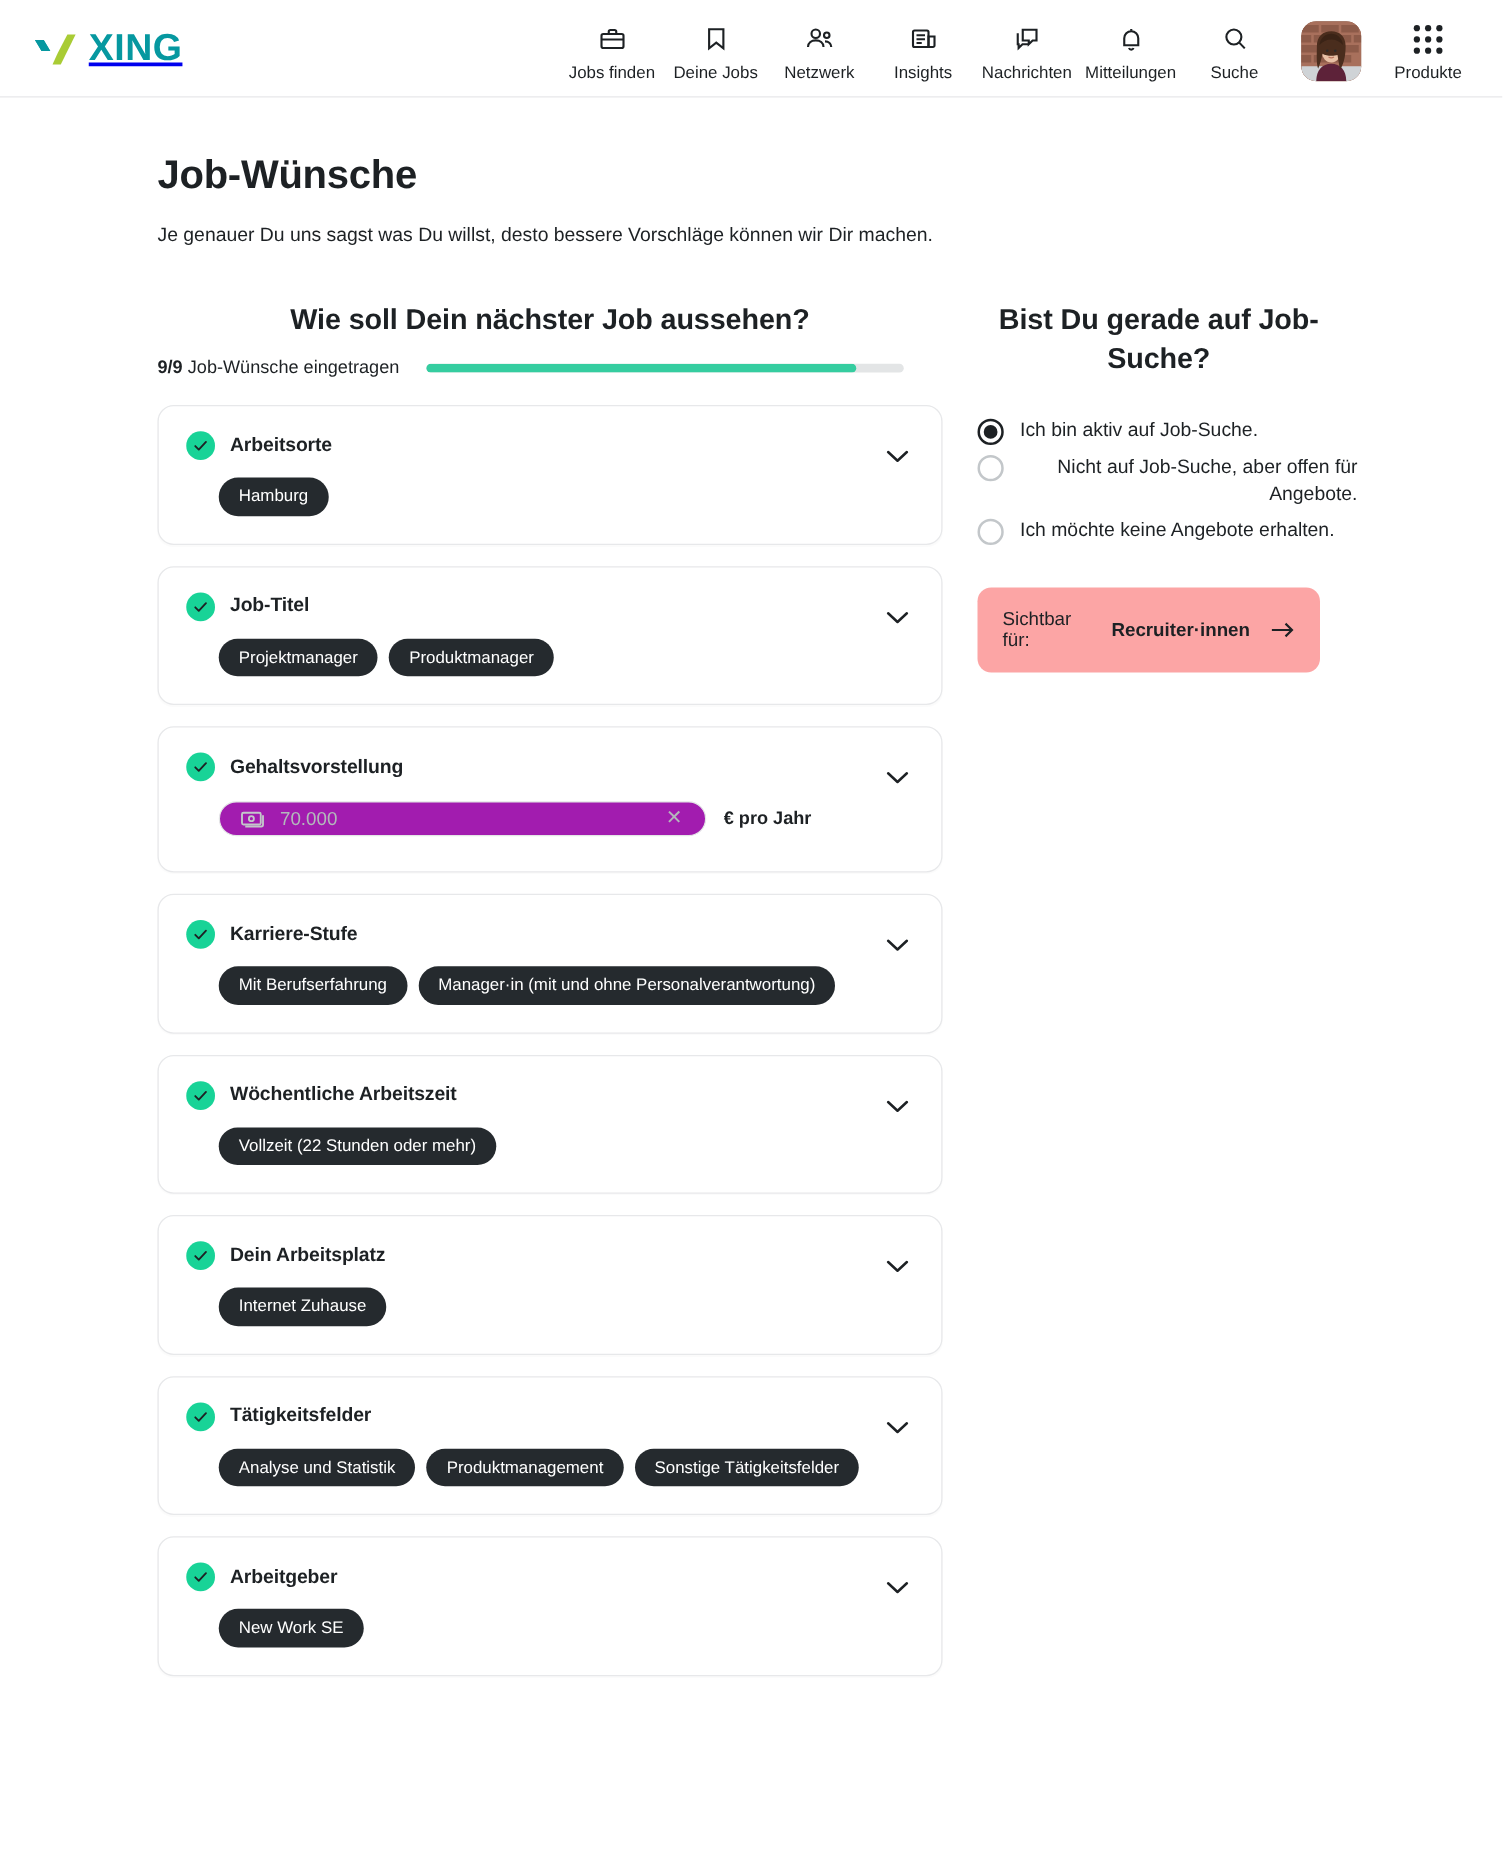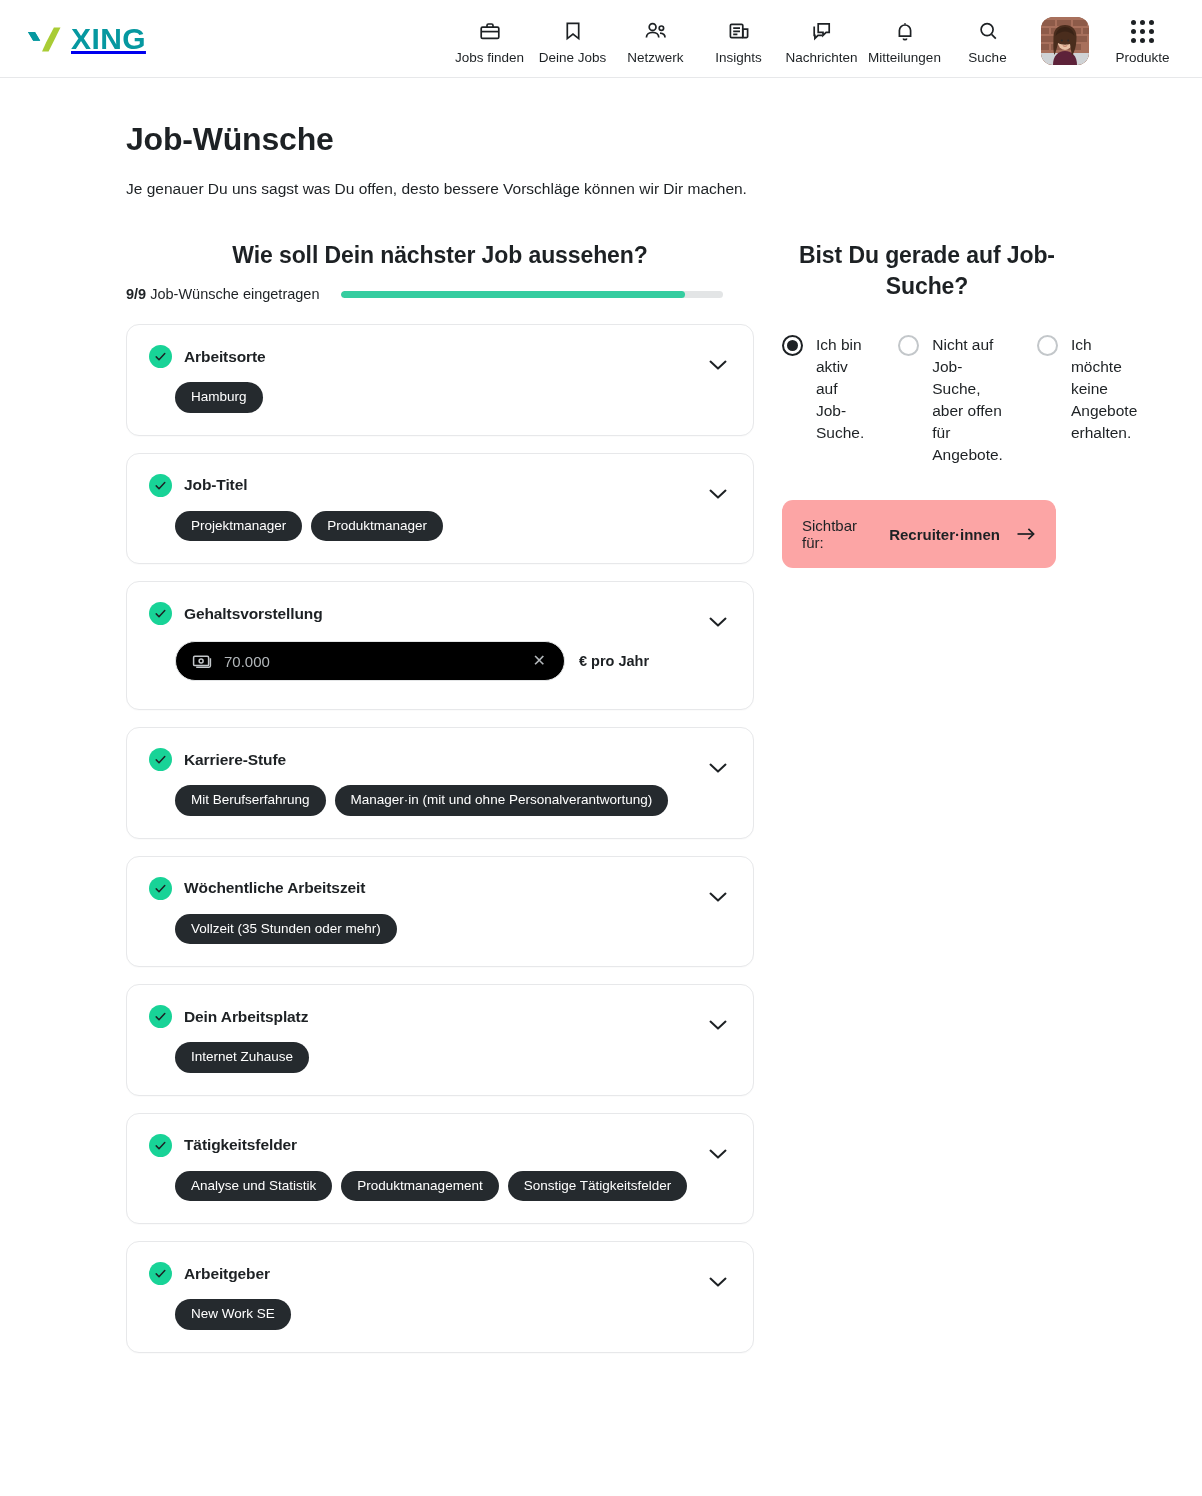--- a/index.html
+++ b/index.html
@@ -94,30 +94,30 @@
   .tags { display: flex; flex-wrap: wrap; gap: 9px; margin: 14px 0 0 26px; }
   .tag {
     background: #252a2e; color: #fff;
     border-radius: 20px; padding: 8px 16px 9px 16px;
     font-size: 13.5px; line-height: 1; white-space: nowrap;
   }
 
   
   .salary-row { display: flex; align-items: center; gap: 14px; margin: 16px 0 6px 26px; }
   .salary-input {
-    width: 390px; height: 40px; border: 1px solid #e3e5e6; border-radius: 22px;
-    display: flex; align-items: center; padding: 0 14px 0 16px; background: #000000;
+    width: 390px; height: 28px; border: 1px solid #e3e5e6; border-radius: 22px;
+    display: flex; align-items: center; padding: 0 14px 0 16px; background: #a21caf;
   }
   .salary-input .money { flex: 0 0 20px; display: flex; align-items: center; }
   .salary-value { font-size: 15px; color: #b3b8bb; margin-left: 12px; flex: 1; }
   .salary-clear { color: #b3b8bb; font-size: 16px; cursor: pointer; line-height: 1; padding: 4px; }
   .salary-unit { font-size: 14.5px; font-weight: 700; }
 
   
-  .radios { margin-top: 32px; display: flex; flex-direction: row; gap: 34px; }
+  .radios { margin-top: 32px; display: flex; flex-direction: column; gap: 7px; text-align: right; }
   .radio-row { display: flex; align-items: flex-start; gap: 13px; cursor: pointer; }
   .radio {
     flex: 0 0 21px; width: 21px; height: 21px; border-radius: 50%;
     border: 2px solid #c3c7ca; background: #fff; margin-top: 1px;
     display: flex; align-items: center; justify-content: center;
   }
   .radio.sel { border-color: #1d2124; }
   .radio.sel::after { content: ""; width: 11px; height: 11px; border-radius: 50%; background: #1d2124; display: block; }
   .radio-label { font-size: 15.5px; line-height: 1.42; max-width: 270px; }
 
@@ -277,21 +277,21 @@
       </span>
       <span class="nav-label">Produkte</span>
     </a>
 
   </nav>
 </div>
 
 <div class="page">
 
   <h1 class="page-title">Job-Wünsche</h1>
-  <p class="page-sub">Je genauer Du uns sagst was Du offen, desto bessere Vorschläge können wir Dir machen.</p>
+  <p class="page-sub">Je genauer Du uns sagst was Du willst, desto bessere Vorschläge können wir Dir machen.</p>
 
   <div class="cols">
 
     <div class="col-left">
       <h2 class="section-title">Wie soll Dein nächster Job aussehen?</h2>
 
       <div class="progress-row">
         <div class="progress-text">
           <b>9/9</b>
           <span>Job-Wünsche eingetragen</span>
@@ -395,21 +395,21 @@
                 </svg>
               </span>
               <span class="card-title">Wöchentliche Arbeitszeit</span>
             </div>
             <div class="chev">
               <svg width="20" height="12" viewBox="0 0 20 12" fill="none" stroke="#1d2124" stroke-width="2" stroke-linecap="round" stroke-linejoin="round">
                 <path d="M2.5 2.6L10 9.6l7.5-7"></path>
               </svg>
             </div>
             <div class="tags">
-              <span class="tag">Vollzeit (35 Stunden oder mehr)</span>
+              <span class="tag">Vollzeit (22 Stunden oder mehr)</span>
             </div>
           </div>
           <div class="card">
             <div class="card-head">
               <span class="check">
                 <svg width="13" height="13" viewBox="0 0 14 14" fill="none" stroke="#1d2124" stroke-width="1.6" stroke-linecap="round" stroke-linejoin="round">
                   <path d="M2.4 7.4l3 3 6.2-6.6"></path>
                 </svg>
               </span>
               <span class="card-title">Dein Arbeitsplatz</span>

